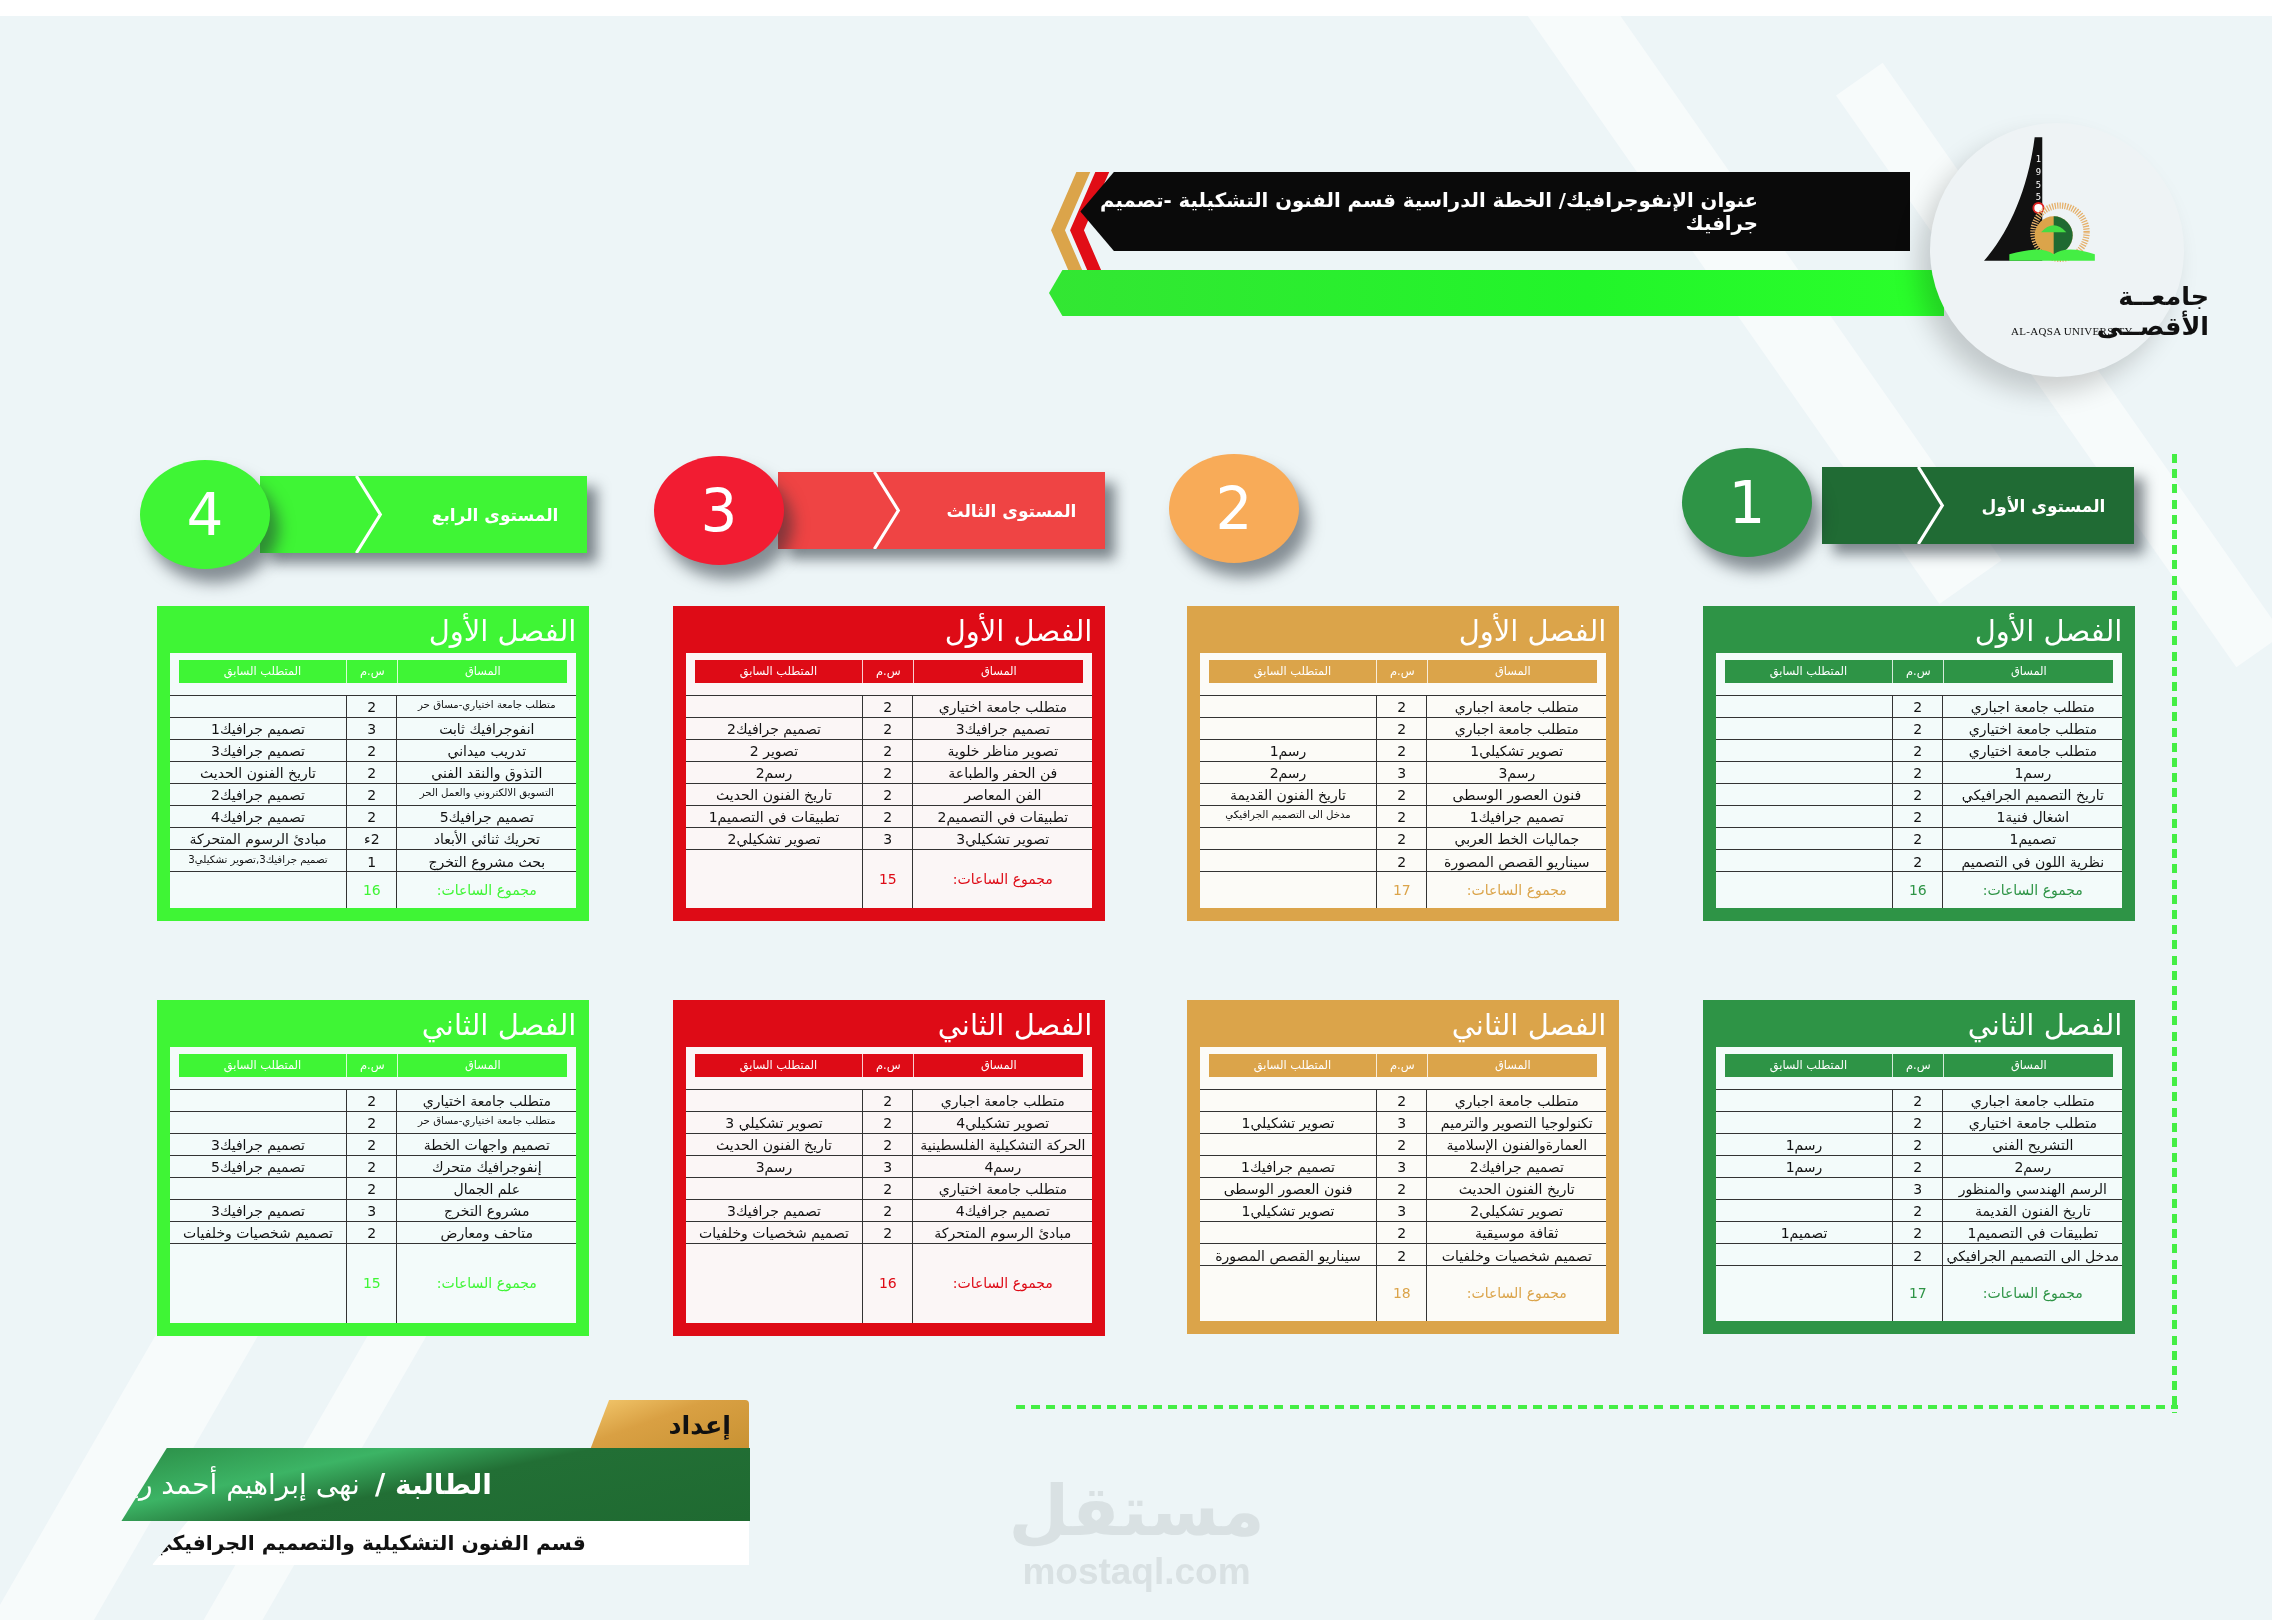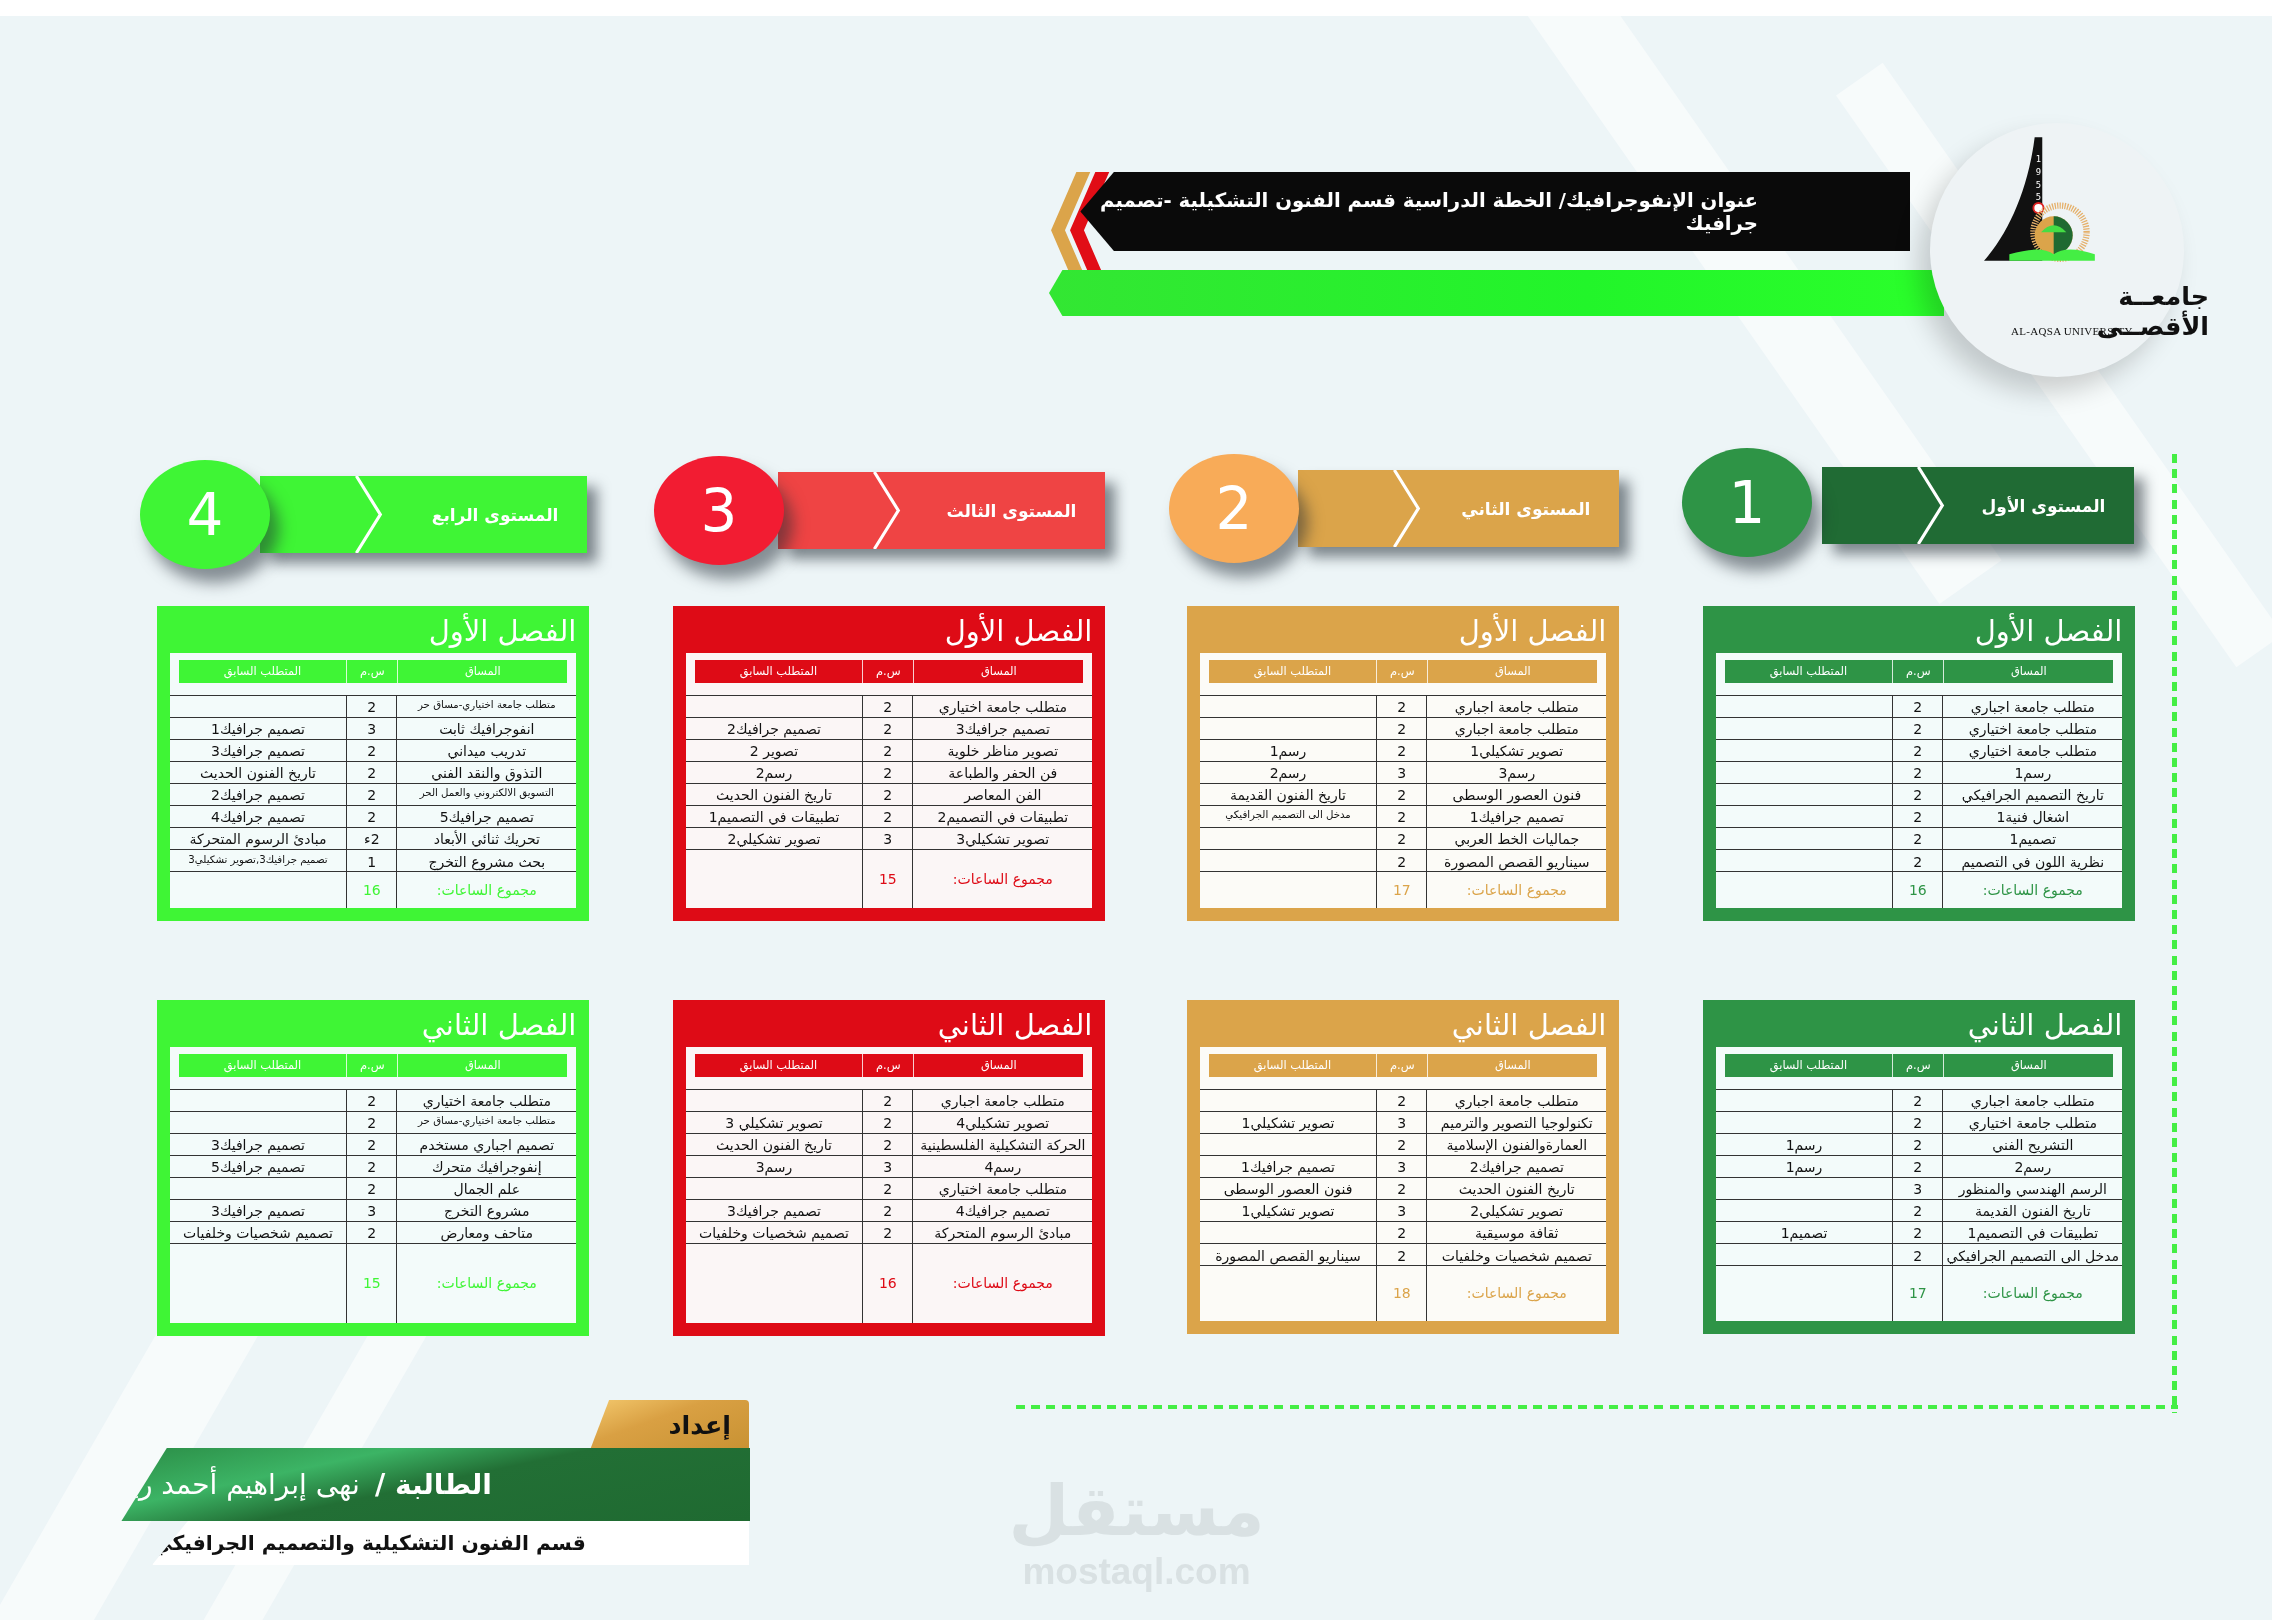--- a/index.html
+++ b/index.html
@@ -302,26 +302,20 @@
           </div>
         <div class="total-row" style="height:55px;line-height:55px;color:#2e9446;">
             <span>مجموع الساعات:</span>
             <span class="c-hours">17</span>
             <span></span>
           </div>
       </div>
     </div>
   </div>
 
-  <div class="level-banner" style="left:1298px;top:454px;width:321px;background:#dba44a;">
-    <svg class="chev" viewBox="0 0 60 122">
-        <polyline points="2,0 40,61 2,122" fill="none" stroke="#fff" stroke-width="5"></polyline>
-      </svg>
-    <span class="level-title">المستوى الثاني</span>
-  </div>
   <div class="level-circle" style="left:1169px;top:438px;background:#f8ab58;">
     <span class="level-num">2</span>
   </div>
 
   <div class="card gold" style="left:1187px;top:590px;background:#dba44a;">
     <div class="card-title">الفصل الأول</div>
     <div class="card-body">
       <div class="thead" style="background:#dba44a;">
         <span>المساق</span>
         <span>س.م</span>
@@ -632,21 +626,21 @@
             <span>متطلب جامعة اختياري</span>
             <span class="c-hours">2</span>
             <span></span>
           </div>
         <div class="row">
             <span class="c-sm">متطلب جامعة اختياري-مساق حر</span>
             <span class="c-hours">2</span>
             <span></span>
           </div>
         <div class="row">
-            <span>تصميم اجباري مستخدم</span>
+            <span>تصميم واجهات الخطة</span>
             <span class="c-hours">2</span>
             <span>تصميم جرافيك3</span>
           </div>
         <div class="row">
             <span>إنفوجرافيك متحرك</span>
             <span class="c-hours">2</span>
             <span>تصميم جرافيك5</span>
           </div>
         <div class="row">
             <span>علم الجمال</span>

